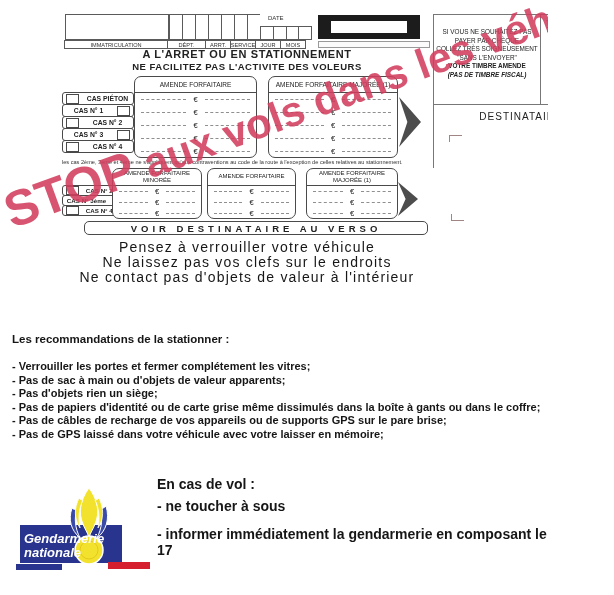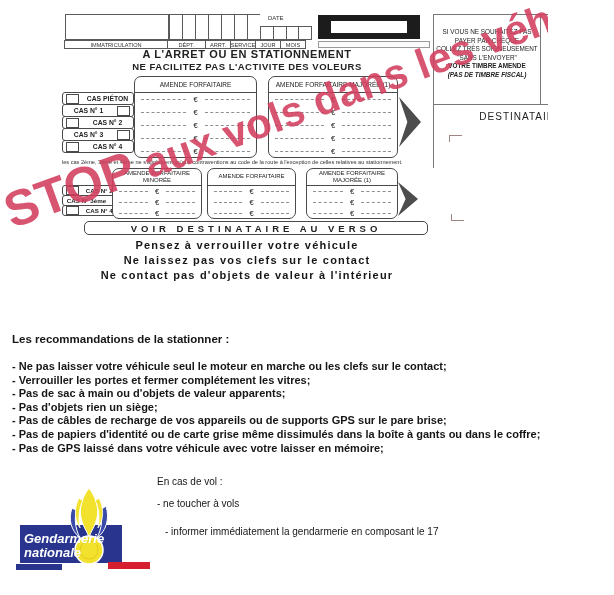--- a/index.html
+++ b/index.html
@@ -27,21 +27,21 @@
   .amtbox{border:1px solid #4a4a4a;border-radius:7px;background:#fff;box-sizing:border-box;}
   .amtbox .hd{border-bottom:1px solid #4a4a4a;display:flex;align-items:center;justify-content:center;
         text-align:center;font-size:6.5px;line-height:7.5px;color:#222;padding:0 6px;box-sizing:border-box;}
   .amtrow{display:flex;align-items:center;padding:0 6px;box-sizing:border-box;}
   .amtrow .dash{flex:1;border-top:1px dashed #8f8f8f;height:0;}
   .amtrow .eu{font-size:7.5px;color:#222;padding:0 7px;}
   .arrow{background:#4d4d4d;clip-path:polygon(0 0,100% 50%,0 100%,38% 50%);}
   .note{font-size:5.6px;color:#333;white-space:nowrap;}
   .voirbox{border:1px solid #4a4a4a;border-radius:5px;display:flex;align-items:center;justify-content:center;
         font-weight:bold;font-size:9.5px;letter-spacing:4px;color:#222;box-sizing:border-box;}
-  .advice{font-weight:bold;font-size:11px;letter-spacing:1.2px;text-align:center;color:#171717;white-space:nowrap;}
+  .advice{font-weight:normal;font-size:14px;letter-spacing:1.2px;text-align:center;color:#171717;white-space:nowrap;}
   
   .rpanel{border:1px solid #777;box-sizing:border-box;display:flex;}
   .rp-left{flex:1;padding-top:13px;text-align:center;}
   .rp-left div{font-size:6.4px;line-height:8.6px;color:#222;}
   .rp-right{width:70px;border-left:1px solid #777;box-sizing:border-box;padding:4px 0 0 5px;}
   .rp-right .tp{font-size:6.8px;color:#222;}
   .rp-right .tl{font-size:6.8px;font-style:italic;color:#222;}
   .dest{font-size:10px;letter-spacing:1px;color:#222;text-align:center;}
   .corner{width:13px;height:7px;box-sizing:border-box;}
   .c-tl{border-left:1px solid #a08585;border-top:1px solid #a08585;}
@@ -49,21 +49,21 @@
   .c-bl{border-left:1px solid #a08585;border-bottom:1px solid #a08585;}
   .c-br{border-right:1px solid #a08585;border-bottom:1px solid #a08585;}
   
   .stamp{transform:rotate(-20deg);transform-origin:left bottom;white-space:nowrap;
          font-weight:800;color:#d23e5e;opacity:.88;z-index:10;letter-spacing:0px;}
   .stamp .w1{font-size:50px;}
   .stamp .w2{font-size:42px;}
   
   .rec-h{font-weight:bold;font-size:11.5px;color:#161616;}
   .rec-item{font-weight:bold;font-size:11px;line-height:13.6px;color:#161616;white-space:nowrap;}
-  .encas{font-weight:normal;font-size:10px;color:#161616;padding-left:7px;}
+  .encas{font-weight:bold;font-size:14px;color:#161616;padding-left:7px;}
 </style>
 </head>
 <body>
 
 <div class="screen">
 
   <div class="abs cellbox" style="left:65px;top:14px;width:104px;height:26px;"></div>
   <div class="abs mini-cells" style="left:169px;top:14px;width:91px;height:26px;border-top:1px solid #5a5a5a;border-bottom:1px solid #5a5a5a;box-sizing:border-box;">
     <div></div>
       <div></div>
@@ -247,21 +247,21 @@
         <span class="dash"></span>
         <span class="eu">€</span>
         <span class="dash"></span>
       </div>
   </div>
   <div class="abs arrow" style="left:398px;top:182px;width:20px;height:34px;"></div>
 
   <div class="abs voirbox" style="left:84px;top:221px;width:344px;height:14px;">VOIR DESTINATAIRE AU VERSO</div>
 
   <div class="abs advice" style="left:62px;top:239px;width:370px;">Pensez à verrouiller votre véhicule</div>
-  <div class="abs advice" style="left:62px;top:254px;width:370px;">Ne laissez pas vos clefs sur le contact</div>
+  <div class="abs advice" style="left:62px;top:254px;width:370px;">Ne laissez pas vos clefs sur le endroits</div>
   <div class="abs advice" style="left:62px;top:269px;width:370px;">Ne contact pas d'objets de valeur à l'intérieur</div>
 
   <div class="abs rpanel" style="left:433px;top:14px;width:178px;height:91px;">
     <div class="rp-left">
       <div>SI VOUS NE SOUHAITEZ PAS</div>
       <div>PAYER PAR CHÈQUE</div>
       <div>COLLEZ TRÈS SOIGNEUSEMENT</div>
       <div>"SANS L'ENVOYER"</div>
       <div style="font-weight:bold;">VOTRE TIMBRE AMENDE</div>
       <div style="font-weight:bold;font-style:italic;">(PAS DE TIMBRE FISCAL)</div>
@@ -276,32 +276,31 @@
   <div class="abs corner c-tl" style="left:449px;top:135px;"></div>
   <div class="abs corner c-tr" style="left:580px;top:137px;"></div>
   <div class="abs corner c-bl" style="left:451px;top:214px;"></div>
   <div class="abs corner c-br" style="left:579px;top:216px;"></div>
 
   <div class="abs stamp" style="left:16px;top:182px;"><span class="w1">STOP</span><span class="w2"> aux vols dans les véhicules</span></div>
 
   <div class="abs" style="left:12px;top:333px;width:600px;">
     <div class="rec-h">Les recommandations de la stationner :</div>
     <div style="height:15px;"></div>
-    <div class="rec-item">- Ne pas laisser votre véhicule seul le moteur en marche ou les clefs sur le contact;</div>
     <div class="rec-item">- Verrouiller les portes et fermer complétement les vitres;</div>
     <div class="rec-item">- Pas de sac à main ou d'objets de valeur apparents;</div>
     <div class="rec-item">- Pas d'objets rien un siège;</div>
+    <div class="rec-item">- Pas de papiers d'identité ou de carte grise même dissimulés dans la boîte à gants ou dans le coffre;</div>
     <div class="rec-item">- Pas de câbles de recharge de vos appareils ou de supports GPS sur le pare brise;</div>
-    <div class="rec-item">- Pas de papiers d'identité ou de carte grise même dissimulés dans la boîte à gants ou dans le coffre;</div>
     <div class="rec-item">- Pas de GPS laissé dans votre véhicule avec votre laisser en mémoire;</div>
   </div>
 
   <div class="abs encas" style="left:150px;top:476px;">En cas de vol :</div>
-  <div class="abs encas" style="left:150px;top:498px;">- ne toucher à vols</div>
-  <div class="abs encas" style="left:158px;top:526px;">- informer immédiatement la gendarmerie en composant le 17</div>
+  <div class="abs encas" style="left:150px;top:498px;">- ne toucher à sous</div>
+  <div class="abs encas" style="left:150px;top:526px;">- informer immédiatement la gendarmerie en composant le 17</div>
 
   <svg class="abs" style="left:10px;top:486px;" width="142" height="90" viewBox="0 0 142 90">
     <rect x="10" y="39" width="102" height="38" fill="#28348e"></rect>
     <rect x="6" y="78" width="46" height="6" fill="#28348e"></rect>
     <rect x="98" y="76" width="42" height="7" fill="#d51f2e"></rect>
 
     <g>
       <path d="M62,22 C58,34 61,44 70,52 C65,42 64,32 67,23 C65,24 63,23 62,22Z" fill="#3a4aa8" stroke="#fff" stroke-width="1"></path>
       <path d="M96,20 C100,33 96,45 87,52 C92,42 93,31 90,22 C92,23 94,22 96,20Z" fill="#3a4aa8" stroke="#fff" stroke-width="1"></path>
       <path d="M79,2 C70,14 68,27 73,38 C75,44 79,48 79,54 C79,48 83,44 85,38 C90,27 88,14 79,2Z" fill="#f2e22e" stroke="#fff" stroke-width="1"></path>

